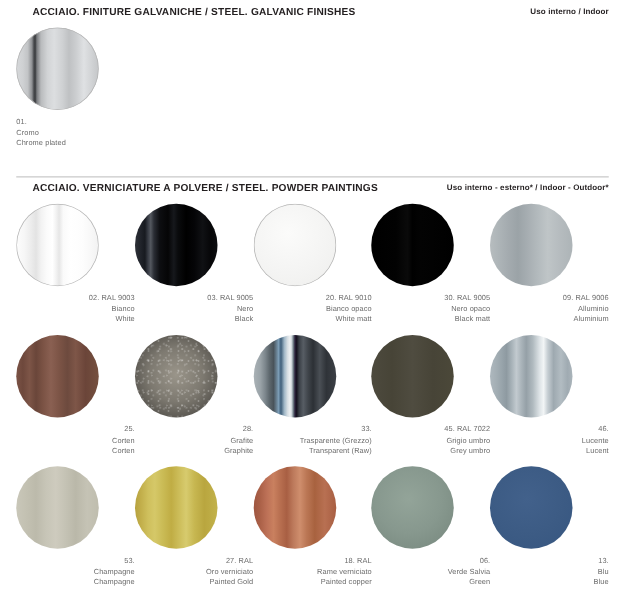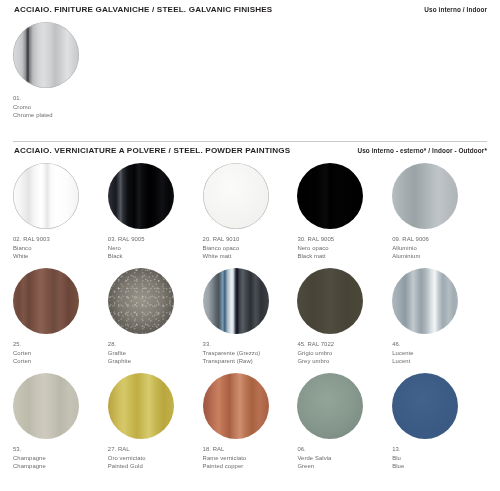--- a/index.html
+++ b/index.html
@@ -10,30 +10,30 @@
   body {
     width: 500px; height: 491px;
     position: relative;
     font-family: "Liberation Sans", sans-serif;
     color: #231f20;
     overflow: hidden;
   }
 
   .section { position: absolute; left: 0; width: 500px; }
   #section-galvanic { top: 0; }
-  #section-powder { top: 141px; }
+  #section-powder { top: 141px; text-align: right; }
 
   .section-head {
     position: relative;
     height: 22px;
     padding: 0 13px;
   }
   .section-title {
     position: absolute;
-    left: 14px;
+    left: 26px;
     top: 5px;
     font-size: 8.1px;
     font-weight: bold;
     letter-spacing: 0.18px;
     color: #231f20;
     white-space: nowrap;
   }
   .section-use {
     position: absolute;
     right: 13px;

